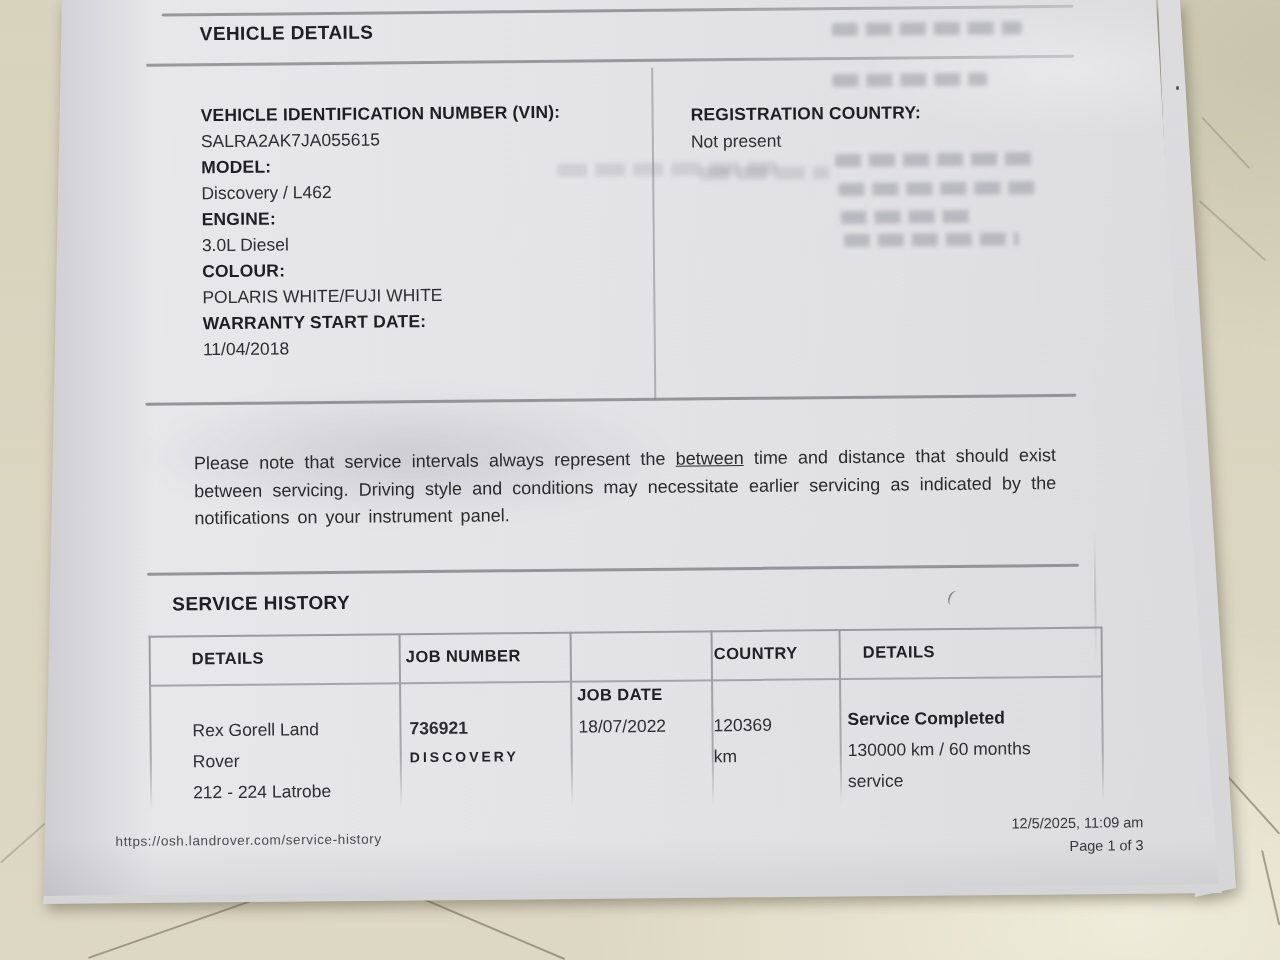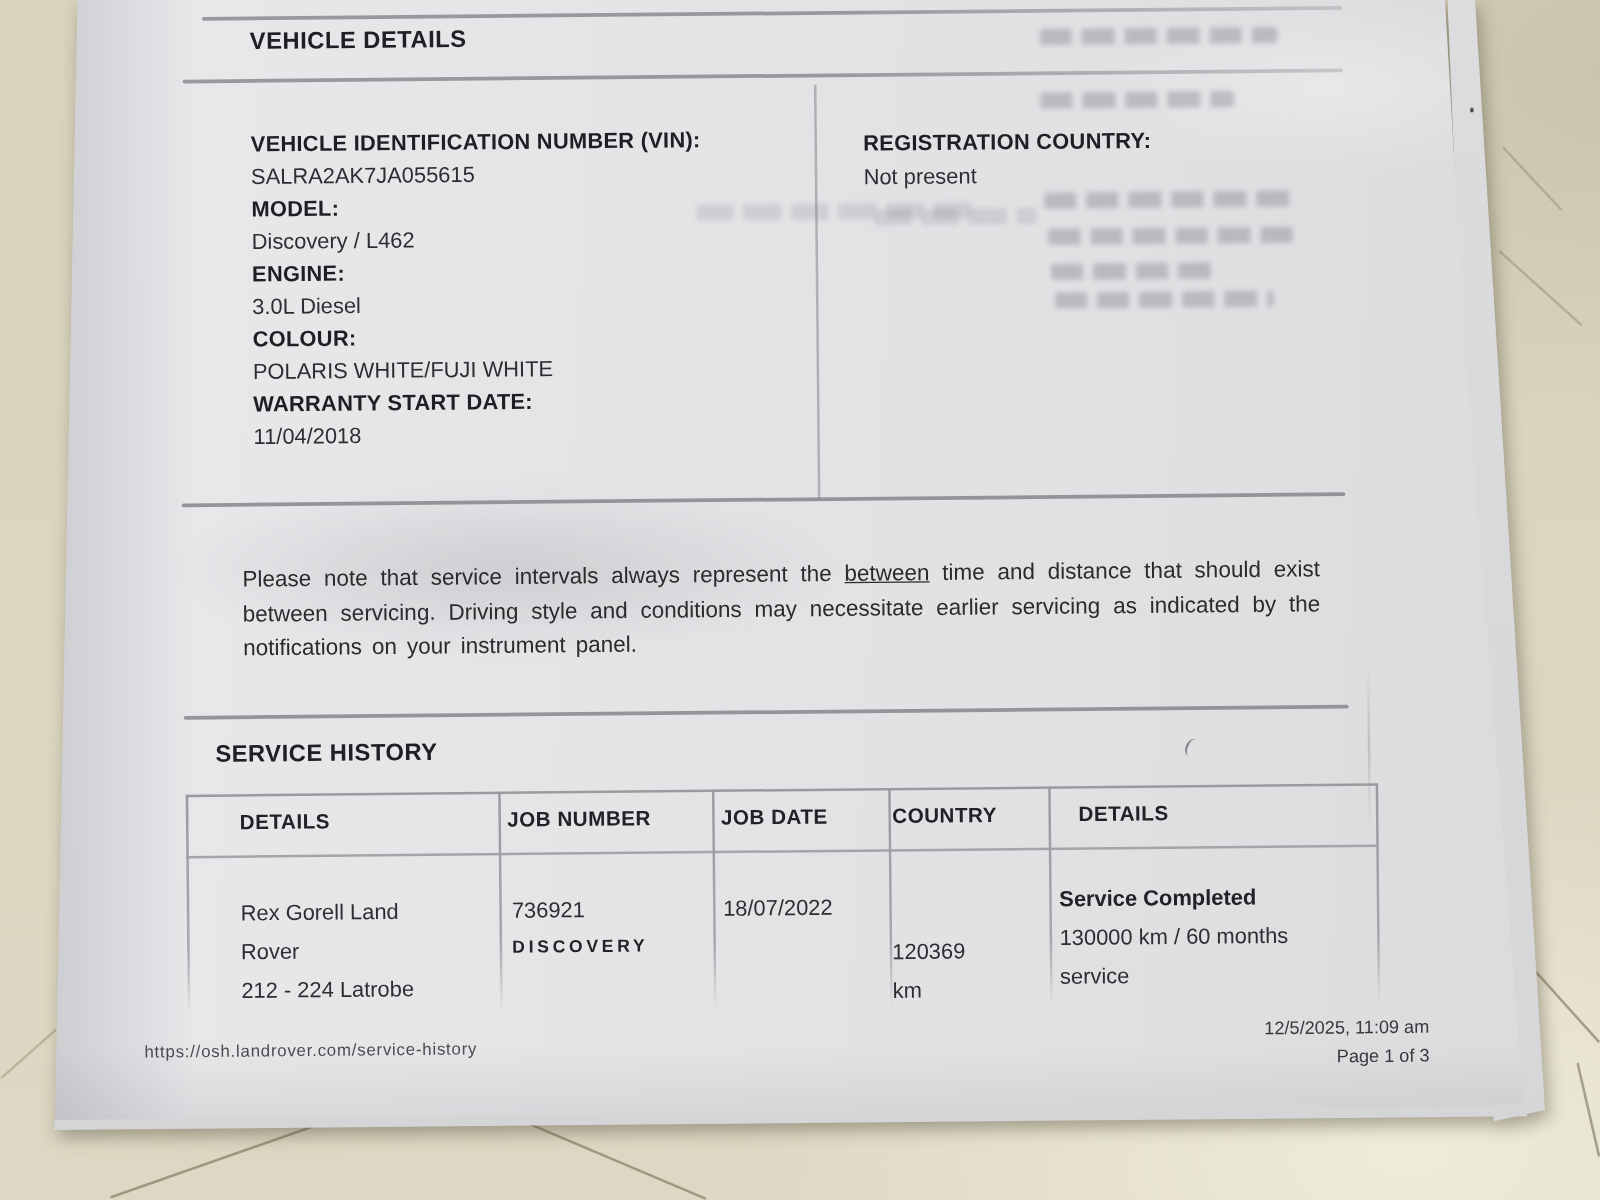--- a/index.html
+++ b/index.html
@@ -128,33 +128,33 @@
       <div class="tb h" style="top:680px;background:#a5a5a9;"></div>
       <div class="tb v" style="left:147px;"></div>
       <div class="tb v" style="left:397px;"></div>
       <div class="tb v" style="left:568px;"></div>
       <div class="tb v" style="left:709px;"></div>
       <div class="tb v" style="left:837px;"></div>
       <div class="tb v" style="left:1099px;"></div>
 
       <div class="th" style="left:190px;">DETAILS</div>
       <div class="th" style="left:404px;">JOB NUMBER</div>
-      <div class="th" style="left:575px;">JOB DATE</div>
+      <div class="th" style="left:575px;margin-top:40px;">JOB DATE</div>
       <div class="th" style="left:712px;">COUNTRY</div>
       <div class="th" style="left:861px;">DETAILS</div>
 
       <div class="cell" style="left:190px;top:711px;width:200px;">
         <div>Rex Gorell Land</div>
         <div>Rover</div>
         <div>212 - 224 Latrobe</div>
       </div>
-      <div class="cell" style="left:407px;top:711px;">736921</div>
+      <div class="cell" style="left:407px;top:711px;font-weight:bold;">736921</div>
       <div class="logoword">DISCOVERY</div>
       <div class="cell" style="left:576px;top:711px;">18/07/2022</div>
-      <div class="cell" style="left:711px;top:747px;">
+      <div class="cell" style="left:711px;top:711px;">
         <div>120369</div>
         <div>km</div>
       </div>
       <div class="cell" style="left:845px;top:706px;width:250px;">
         <div class="b">Service Completed</div>
         <div>130000 km / 60 months</div>
         <div>service</div>
       </div>
 
       <div class="footer-url">https://osh.landrover.com/service-history</div>

